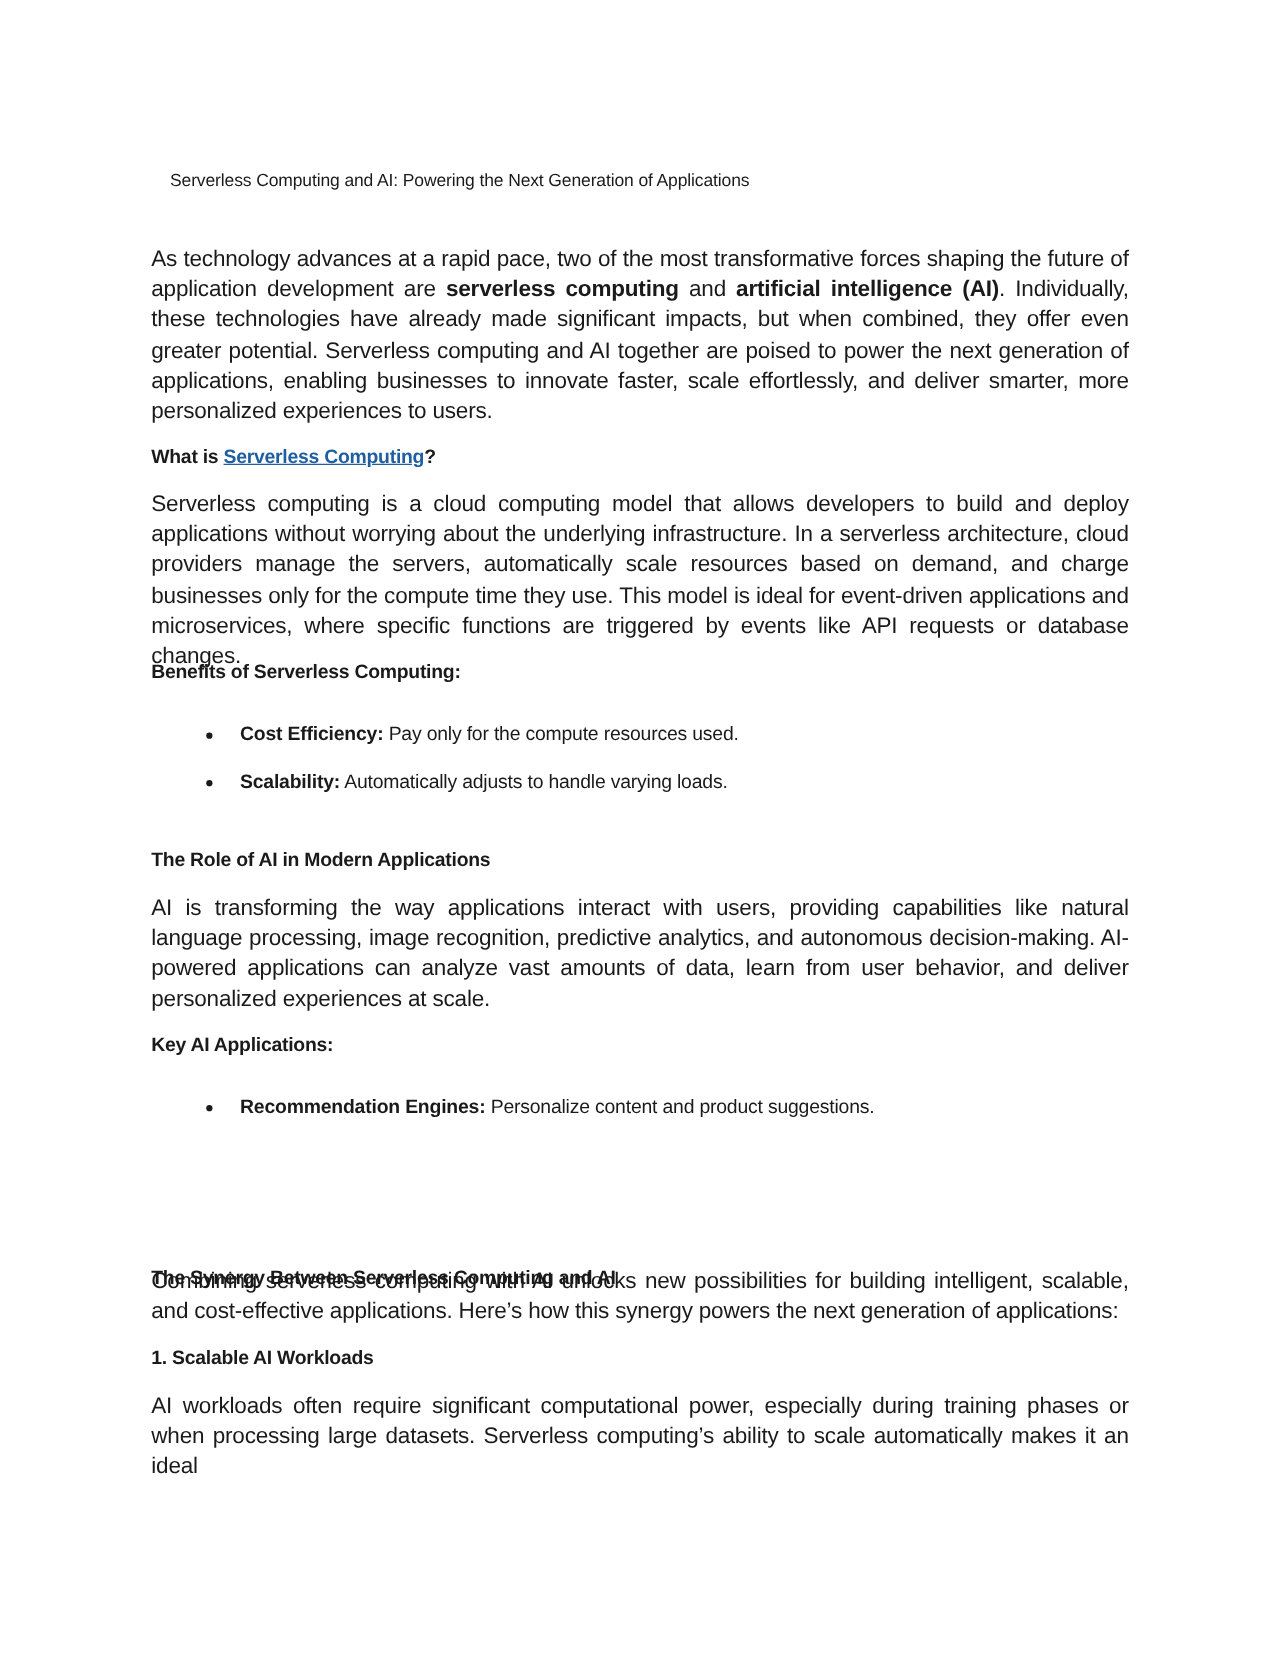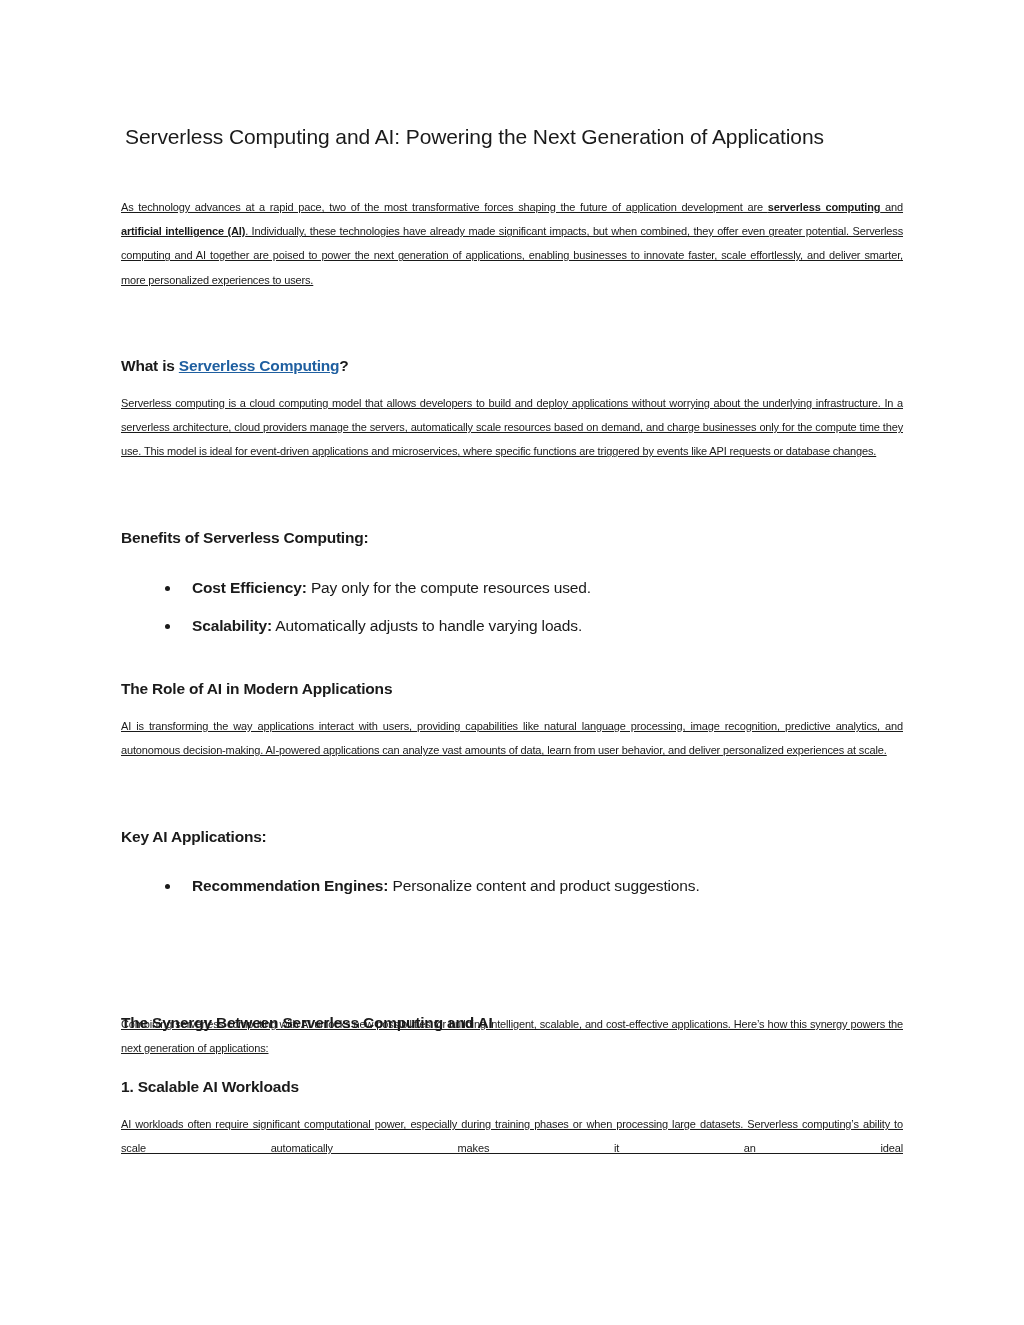--- a/index.html
+++ b/index.html
@@ -18,36 +18,35 @@
     .page {
       position: absolute;
       left: 121px;
       top: 0;
       width: 782px;
     }
     .doc-title {
       position: absolute;
       top: 121px;
       left: 0;
-      font-size: 21px;
+      font-size: 14px;
       font-weight: normal;
-      margin: 4px;
+      margin: 15px;
       white-space: nowrap;
       letter-spacing: -0.1px;
     }
     .para {
       position: absolute;
       left: 0;
       width: 782px;
       margin: 0;
-      font-size: 11px;
+      font-size: 18px;
       line-height: 24.2px;
       text-align: justify;
       letter-spacing: -0.15px;
-      text-decoration: underline;
     }
     .heading {
       position: absolute;
       left: 0;
       margin: 0;
       font-size: 15.5px;
       font-weight: bold;
       line-height: 24px;
       white-space: nowrap;
       letter-spacing: -0.2px;

